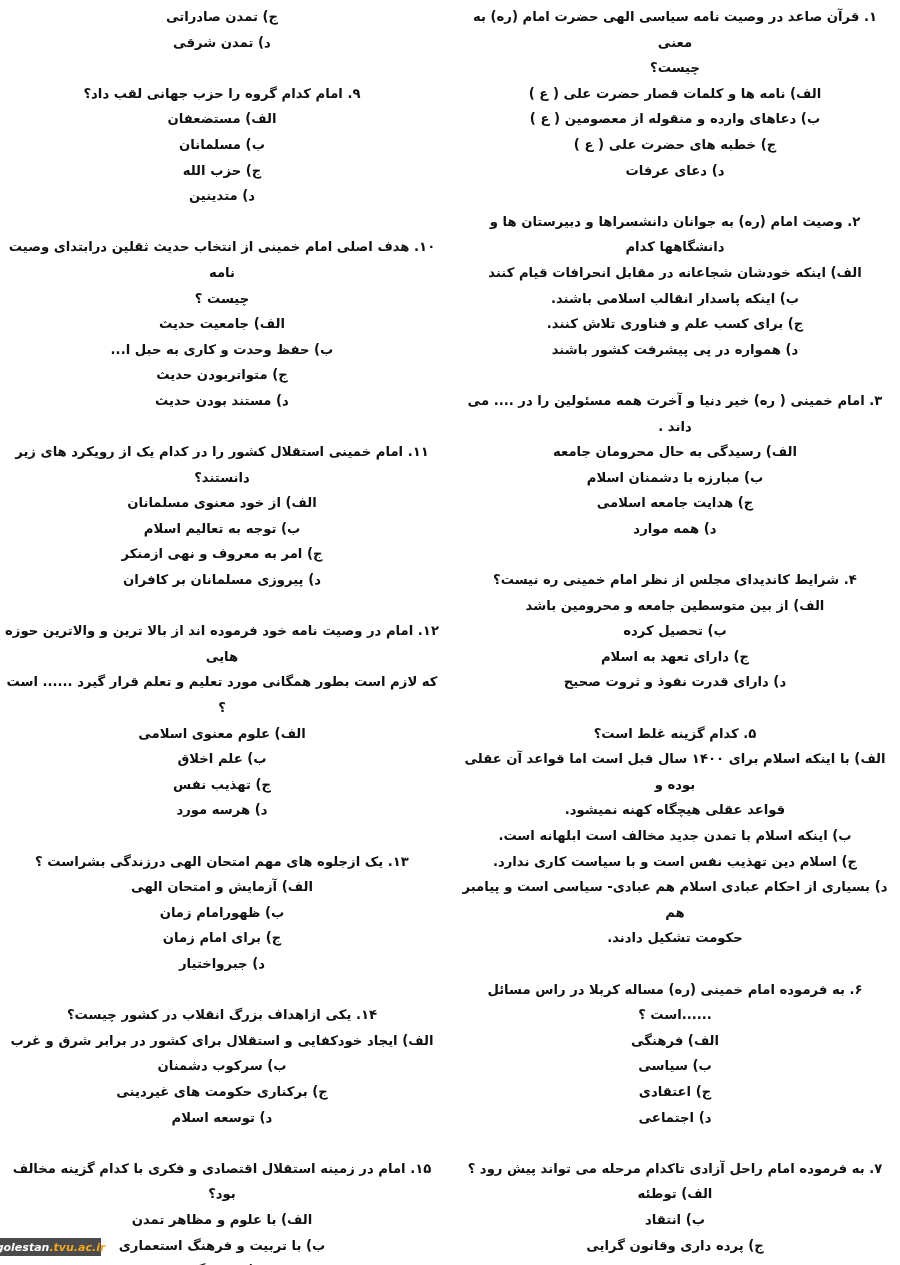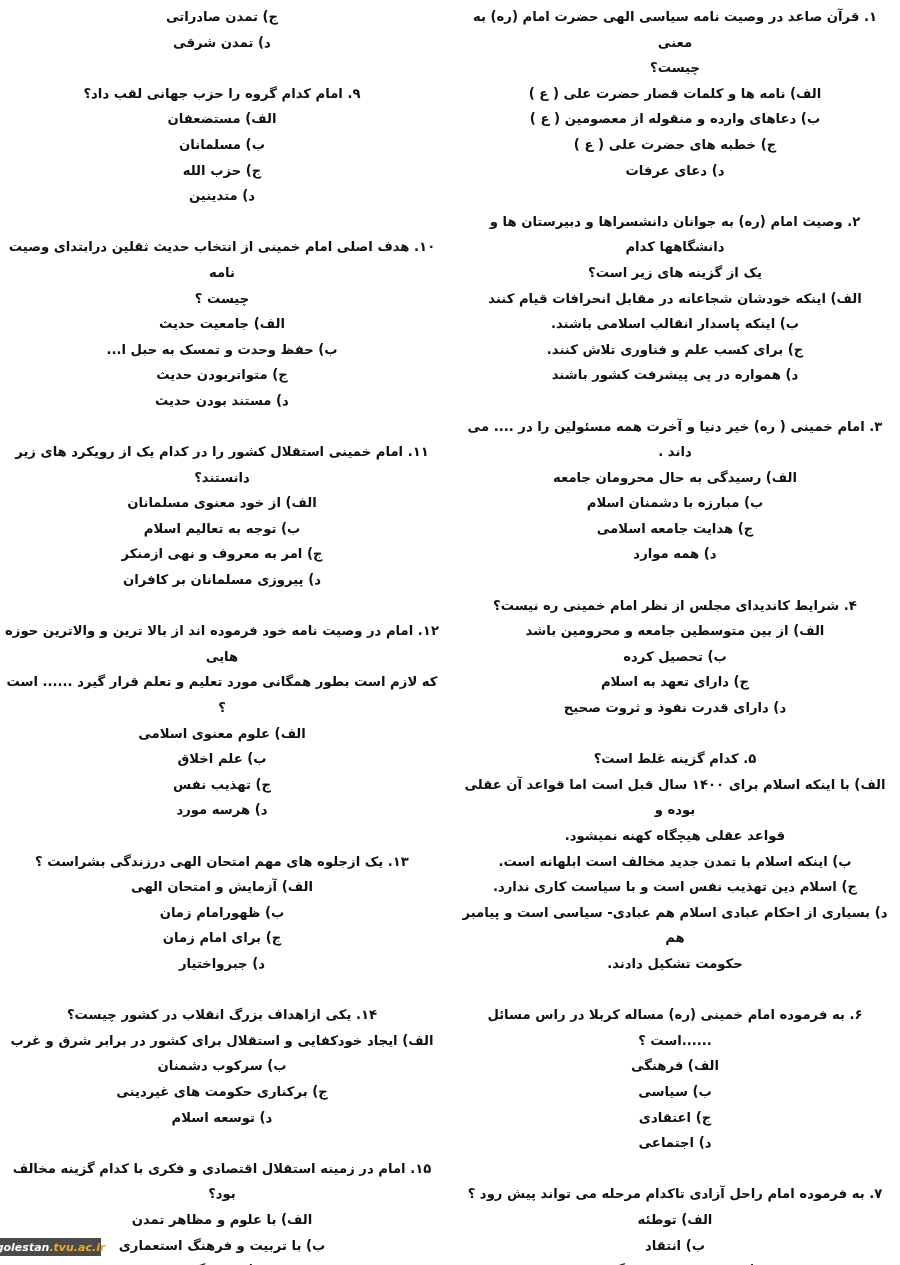--- a/index.html
+++ b/index.html
@@ -80,21 +80,20 @@
       <p class="q-text">چیست؟</p>
       <p class="opt">الف) نامه ها و کلمات قصار حضرت علی ( ع )</p>
       <p class="opt">ب) دعاهای وارده و منقوله از معصومین ( ع )</p>
       <p class="opt">ج) خطبه های حضرت علی ( ع )</p>
       <p class="opt">د) دعای عرفات</p>
     </div>
     <div class="gap"></div>
 
     <div class="question">
       <p class="q-text">۲. وصیت امام (ره) به جوانان دانشسراها و دبیرستان ها و دانشگاهها کدام</p>
-      <p class="q-text">یک از گزینه های زیر است؟</p>
       <p class="opt">الف) اینکه خودشان شجاعانه در مقابل انحرافات قیام کنند</p>
       <p class="opt">ب) اینکه پاسدار انقالب اسلامی باشند.</p>
       <p class="opt">ج) برای کسب علم و فناوری تلاش کنند.</p>
       <p class="opt">د) همواره در پی پیشرفت کشور باشند</p>
     </div>
     <div class="gap"></div>
 
     <div class="question">
       <p class="q-text">۳. امام خمینی ( ره) خیر دنیا و آخرت همه مسئولین را در .... می داند .</p>
       <p class="opt">الف) رسیدگی به حال محرومان جامعه</p>
@@ -157,21 +156,21 @@
       <p class="opt">ب)  مسلمانان</p>
       <p class="opt">ج) حزب الله</p>
       <p class="opt">د) متدینین</p>
     </div>
     <div class="gap"></div>
 
     <div class="question">
       <p class="q-text">۱۰. هدف اصلی امام خمینی از انتخاب حدیث ثقلین درابتدای وصیت نامه</p>
       <p class="q-text">چیست ؟</p>
       <p class="opt">الف) جامعیت حدیث</p>
-      <p class="opt">ب) حفظ وحدت و تمسک به حبل ا...</p>
+      <p class="opt">ب) حفظ وحدت و کاری به حبل ا...</p>
       <p class="opt">ج) متواتربودن حدیث</p>
       <p class="opt">د) مستند بودن حدیث</p>
     </div>
     <div class="gap"></div>
 
     <div class="question">
       <p class="q-text">۱۱. امام خمینی استقلال کشور را در کدام یک از رویکرد های زیر دانستند؟</p>
       <p class="opt">الف) از خود معنوی مسلمانان</p>
       <p class="opt">ب) توجه به تعالیم اسلام</p>
       <p class="opt">ج) امر به معروف و نهی ازمنکر</p>

